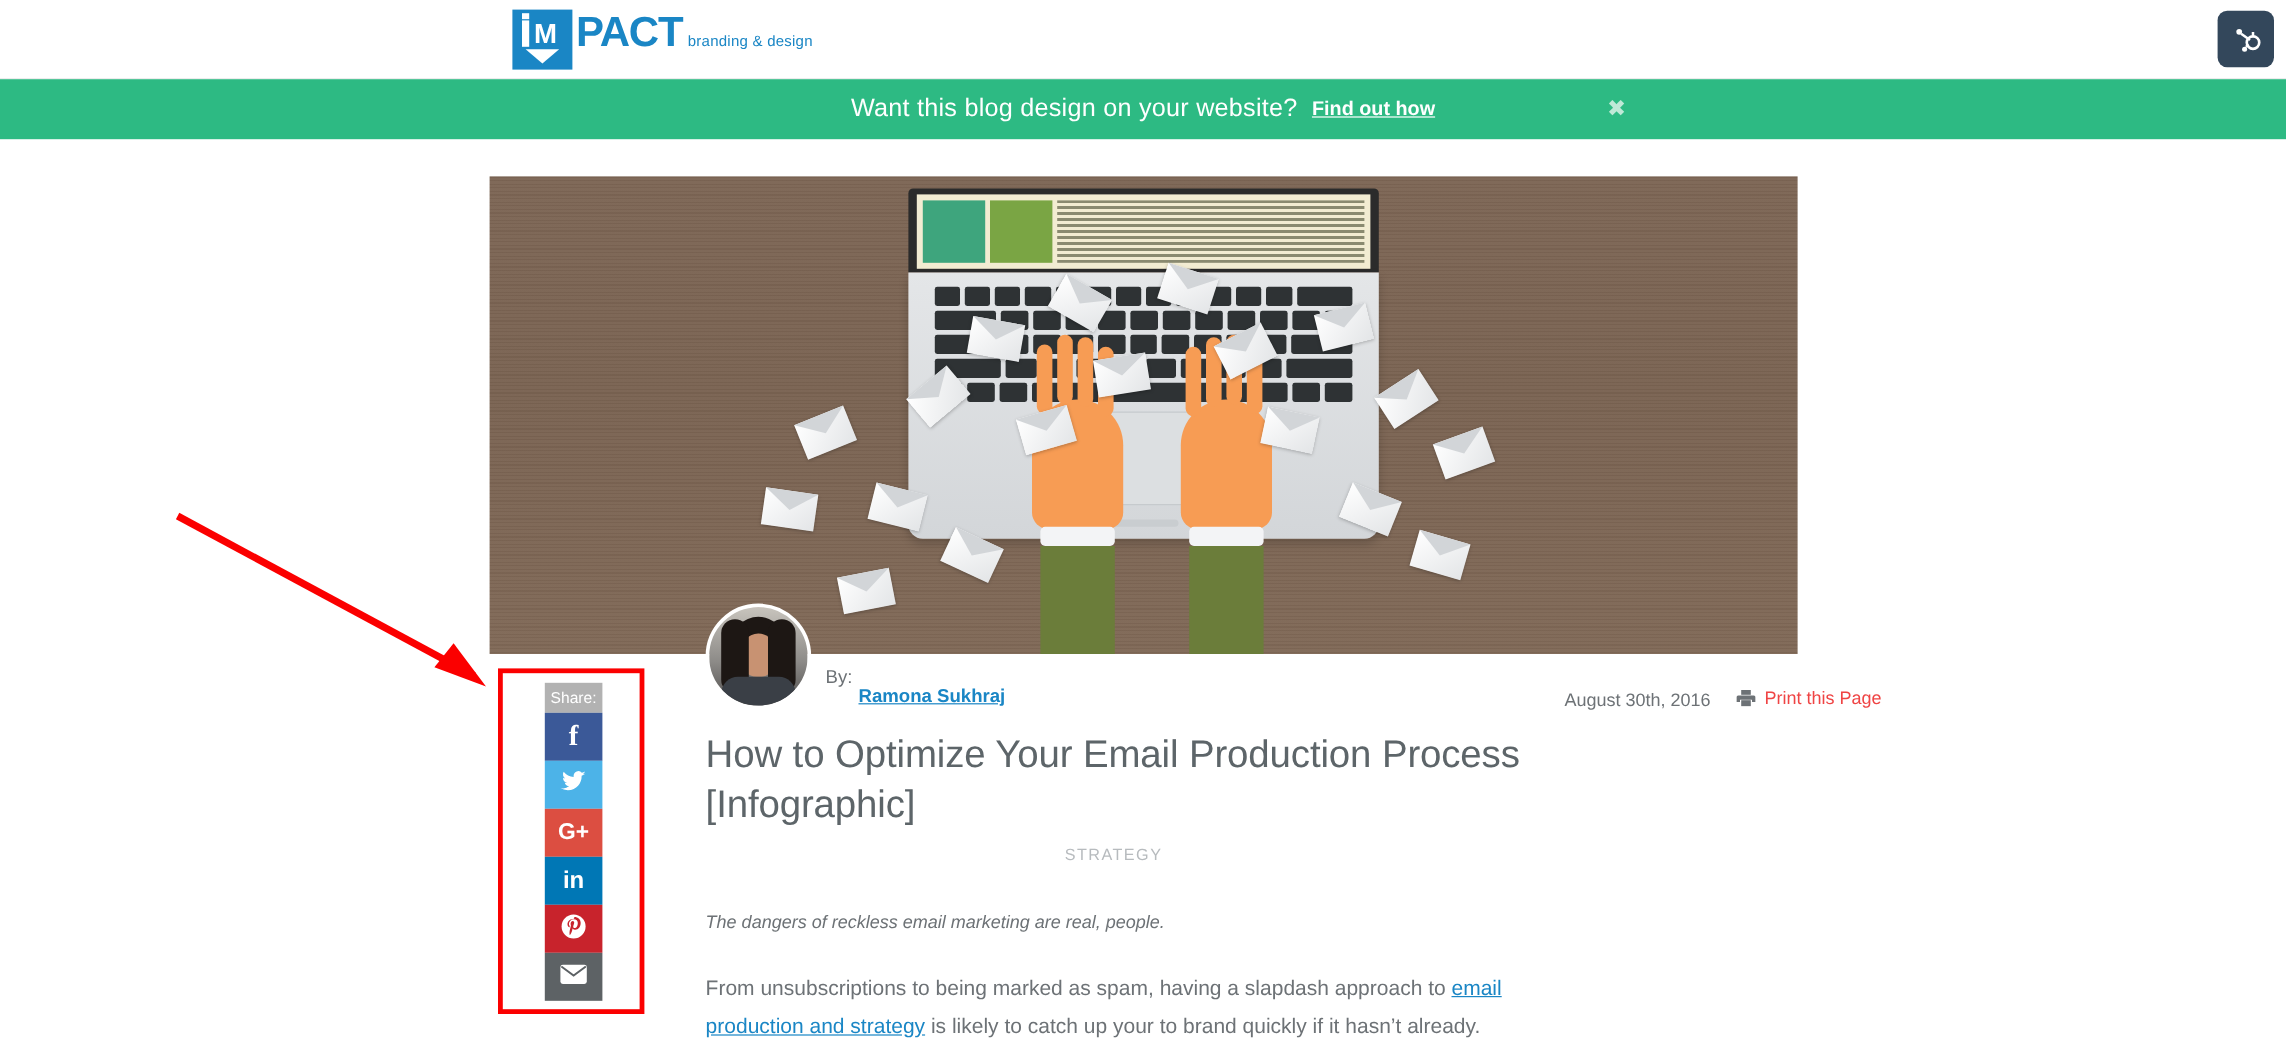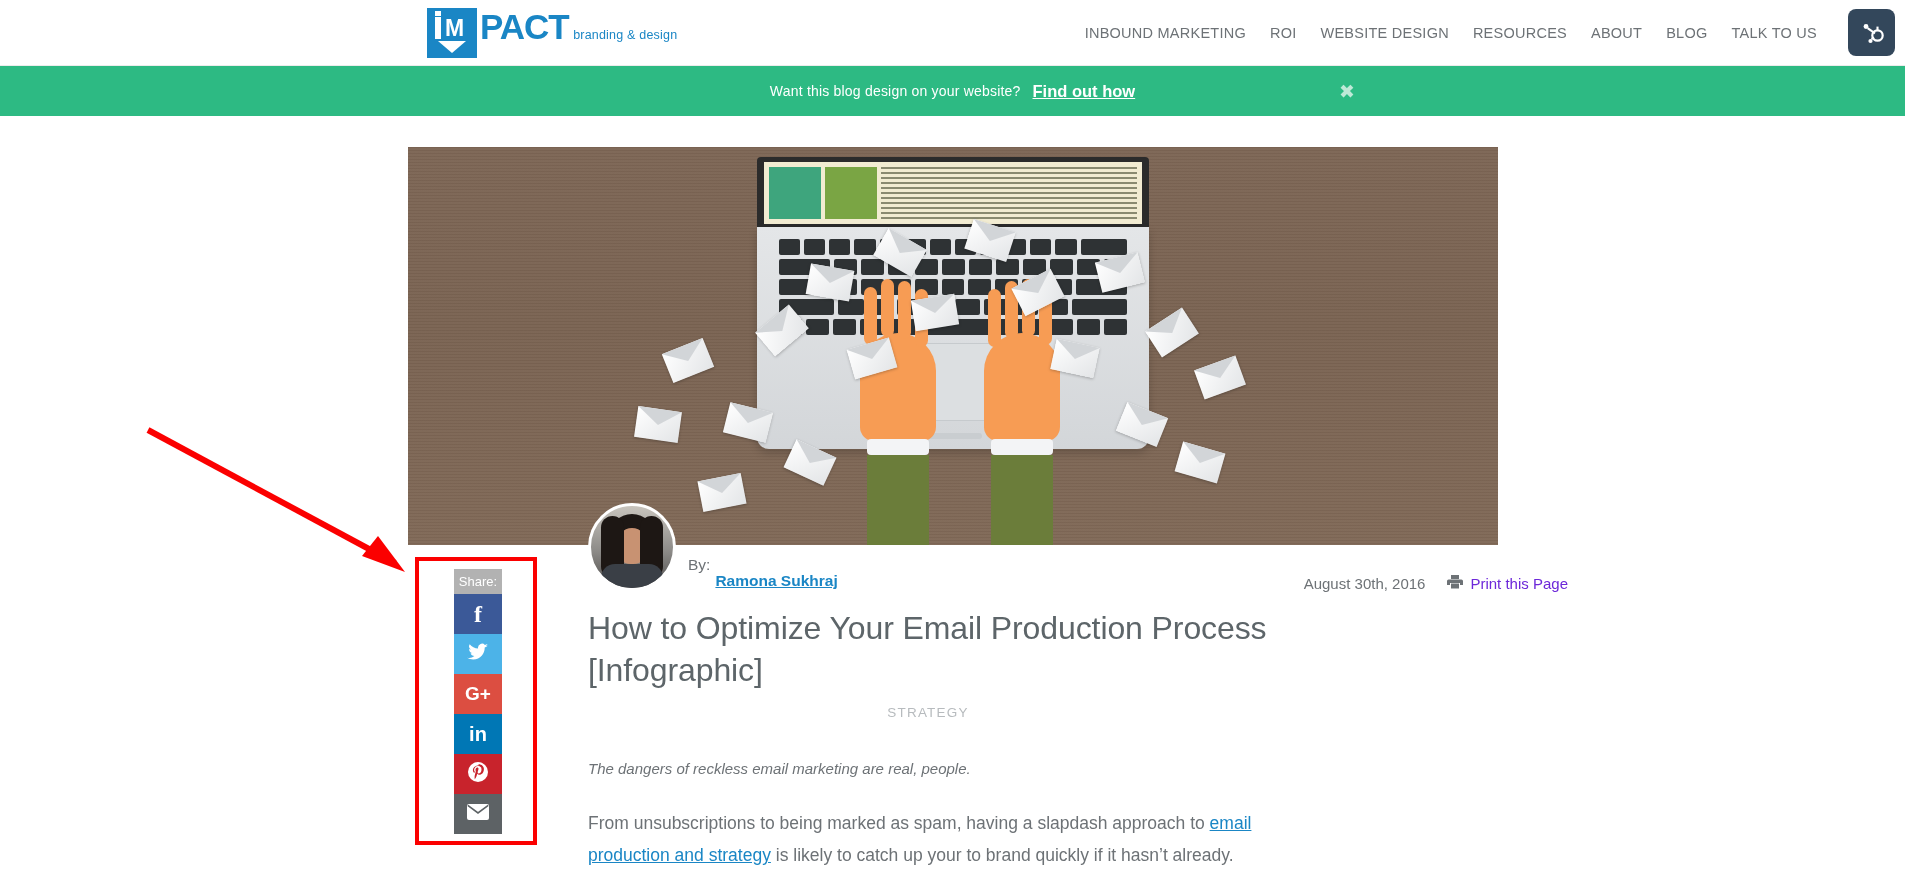--- a/index.html
+++ b/index.html
@@ -76,21 +76,21 @@
   }
 
   
   .promo-banner {
     position: absolute; top: 66px; left: 0;
     width: 1905px; height: 50px;
     background: #2dba83;
     display: flex; align-items: center; justify-content: center;
   }
   .promo-text {
-    color: #ffffff; font-size: 14px; letter-spacing: .2px;
+    color: #ffffff; font-size: 21px; letter-spacing: .2px;
     font-family: "Liberation Sans", sans-serif;
   }
   .promo-link {
     color: #ffffff; font-size: 16.5px; font-weight: 700;
     text-decoration: underline; margin-left: 12px; cursor: pointer;
     font-family: "Liberation Sans", sans-serif;
   }
   .promo-close {
     position: absolute; right: 550px; top: 50%; transform: translateY(-50%);
     color: #bfe9d7; font-size: 19px; cursor: pointer; line-height: 1;
@@ -244,22 +244,22 @@
   .by-label { font-size: 15.5px; color: #6d7276; font-family: "Liberation Sans", sans-serif; text-align: right; }
   .by-author {
     font-size: 15.5px; color: #1a86c5; font-weight: 700; text-decoration: underline;
     margin-left: 5px; cursor: pointer; font-family: "Liberation Sans", sans-serif; margin-top: 32px;
   }
   .meta-right {
     margin-left: auto; display: flex; align-items: center; gap: 22px; margin-top: 36px;
   }
   .post-date { font-size: 15px; color: #6d7276; font-family: "Liberation Sans", sans-serif; }
   .print-link {
-    display: flex; align-items: center; gap: 7px; cursor: pointer;
-    font-size: 15px; color: #6d28d9; font-family: "Liberation Sans", sans-serif;
+    display: flex; gap: 7px; cursor: pointer;
+    font-size: 15px; color: #ef4444; font-family: "Liberation Sans", sans-serif;
   }
   .post-title {
     font-size: 32px; line-height: 42px; color: #5d6569; font-weight: 400;
     margin-top: 22px; letter-spacing: -.1px;
     font-family: "Liberation Sans", sans-serif;
   }
   .post-cat {
     font-size: 13.5px; color: #b7bbbe; letter-spacing: 1.2px;
     margin-top: 14px; font-family: "Liberation Sans", sans-serif; text-align: center;
   }
@@ -285,29 +285,20 @@
         <span class="lm-i"></span>
         <span class="lm-m">M</span>
         <span class="lm-arrow"></span>
       </span>
       <span class="logo-text">
         <span class="logo-word">PACT</span>
         <span class="logo-tag">branding &amp; design</span>
       </span>
     </a>
 
-    <nav class="main-nav">
-      <a class="nav-item">INBOUND MARKETING</a>
-      <a class="nav-item">ROI</a>
-      <a class="nav-item">WEBSITE DESIGN</a>
-      <a class="nav-item">RESOURCES</a>
-      <a class="nav-item">ABOUT</a>
-      <a class="nav-item">BLOG</a>
-      <a class="nav-item">TALK TO US</a>
-    </nav>
 
     <div class="hubspot-badge">
       <svg width="26" height="26" viewBox="0 0 26 26" aria-hidden="true">
         <circle cx="18.5" cy="15.5" r="5.2" fill="none" stroke="#ffffff" stroke-width="2.2"></circle>
         <circle cx="7" cy="6.5" r="2.4" fill="#ffffff"></circle>
         <circle cx="11.5" cy="21" r="2.1" fill="#ffffff"></circle>
         <line x1="8.6" y1="8.2" x2="16" y2="13.4" stroke="#ffffff" stroke-width="2.1"></line>
         <line x1="18.5" y1="10.3" x2="18.5" y2="6.6" stroke="#ffffff" stroke-width="2.1"></line>
         <line x1="12.4" y1="19" x2="15.2" y2="17.6" stroke="#ffffff" stroke-width="2"></line>
       </svg>

